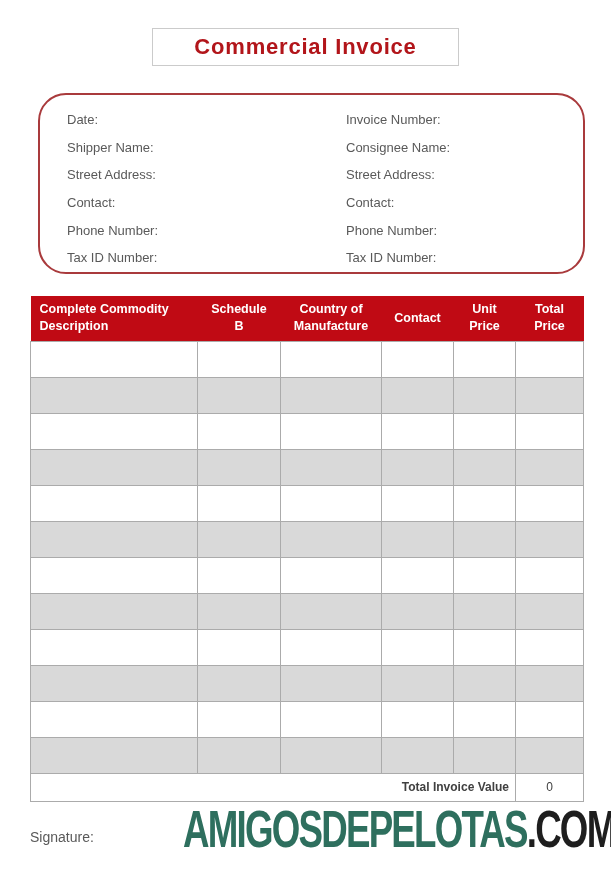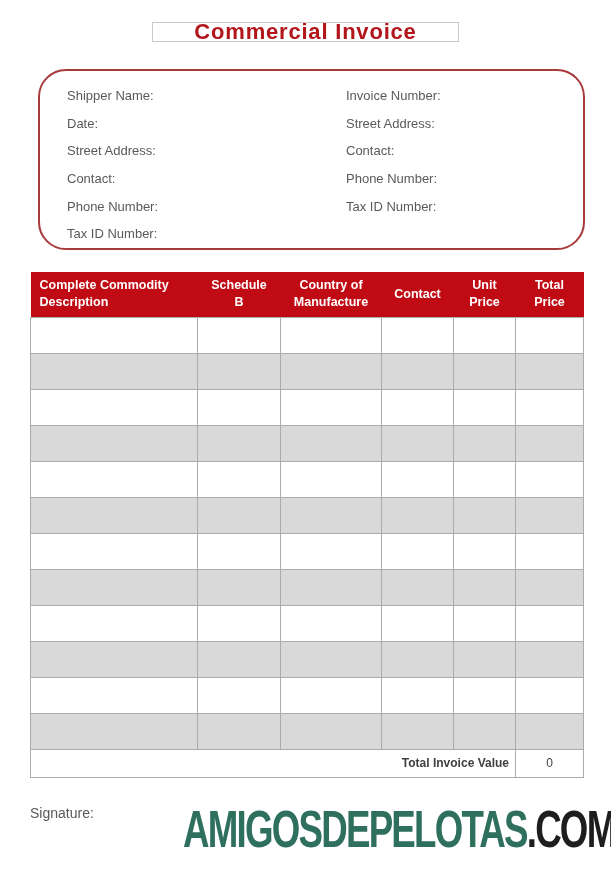--- a/index.html
+++ b/index.html
@@ -15,22 +15,22 @@
   html,body{background:#fff;}
   body{
     width:611px;height:883px;
     font-family:"Liberation Sans",sans-serif;
     position:relative;overflow:hidden;
   }
   .page{width:611px;height:883px;position:relative;overflow:hidden;}
 
   
   .title-box{
-    margin:22px auto 0;
-    width:307px;height:20px;
+    margin:28px auto 0;
+    width:307px;height:38px;
     border:1px solid #CBCBCB;
     display:flex;align-items:center;justify-content:center;
   }
   .title-box h1{
     font-size:22px;font-weight:bold;letter-spacing:.8px;
     color:var(--title-red);
   }
 
   
   .info-box{
@@ -97,29 +97,30 @@
 <body>
 
 <div class="page">
 
   <div class="title-box">
     <h1>Commercial Invoice</h1>
   </div>
 
   <div class="info-box">
     <div class="info-col left" id="info-left">
+        <div class="info-field">Date:</div>
         <div class="info-field">Shipper Name:</div>
-        <div class="info-field">Date:</div>
         <div class="info-field">Street Address:</div>
         <div class="info-field">Contact:</div>
         <div class="info-field">Phone Number:</div>
         <div class="info-field">Tax ID Number:</div>
       </div>
     <div class="info-col right" id="info-right">
         <div class="info-field">Invoice Number:</div>
+        <div class="info-field">Consignee Name:</div>
         <div class="info-field">Street Address:</div>
         <div class="info-field">Contact:</div>
         <div class="info-field">Phone Number:</div>
         <div class="info-field">Tax ID Number:</div>
       </div>
   </div>
 
   <table class="commodity">
     <colgroup id="colgroup">
         <col style="width: 167px;">

